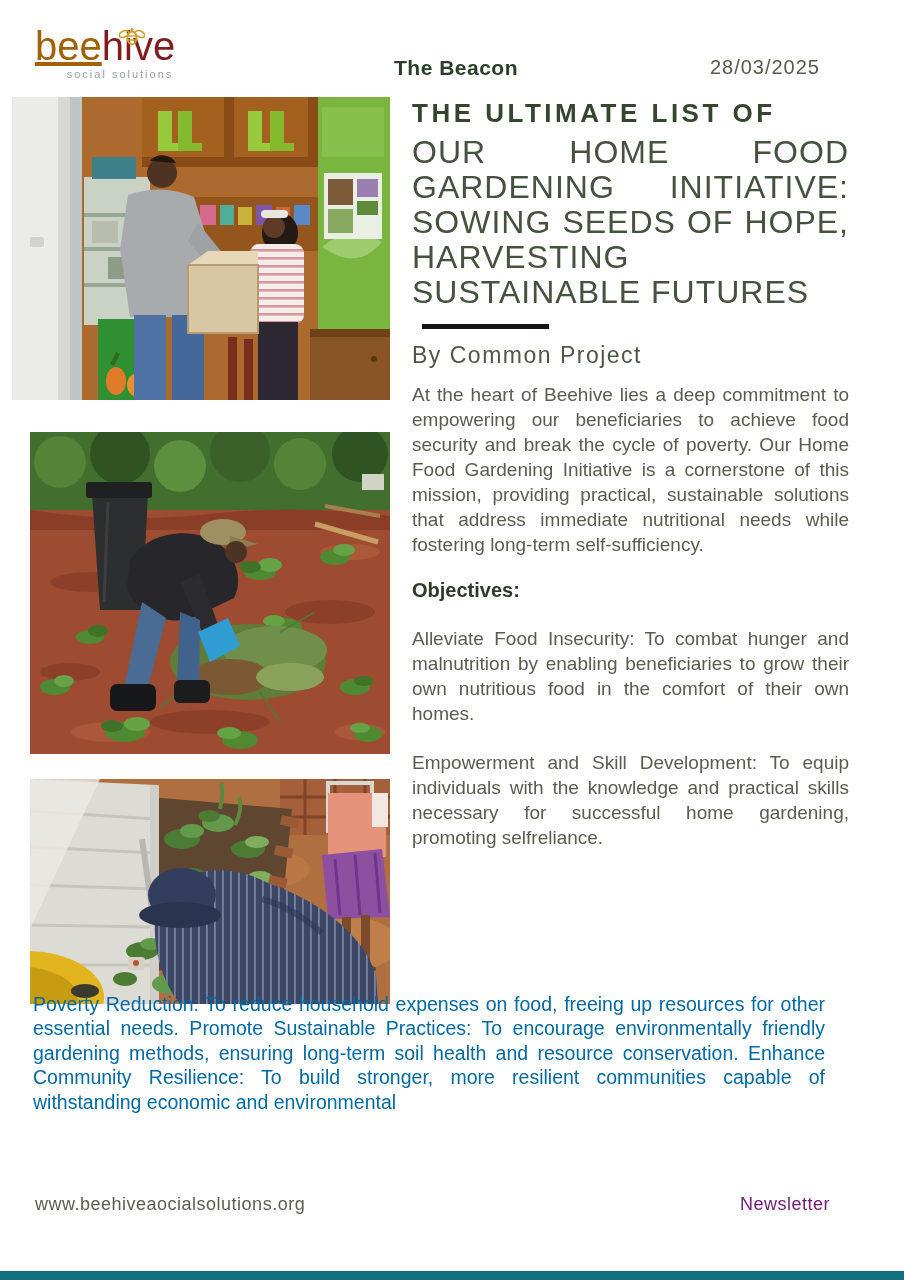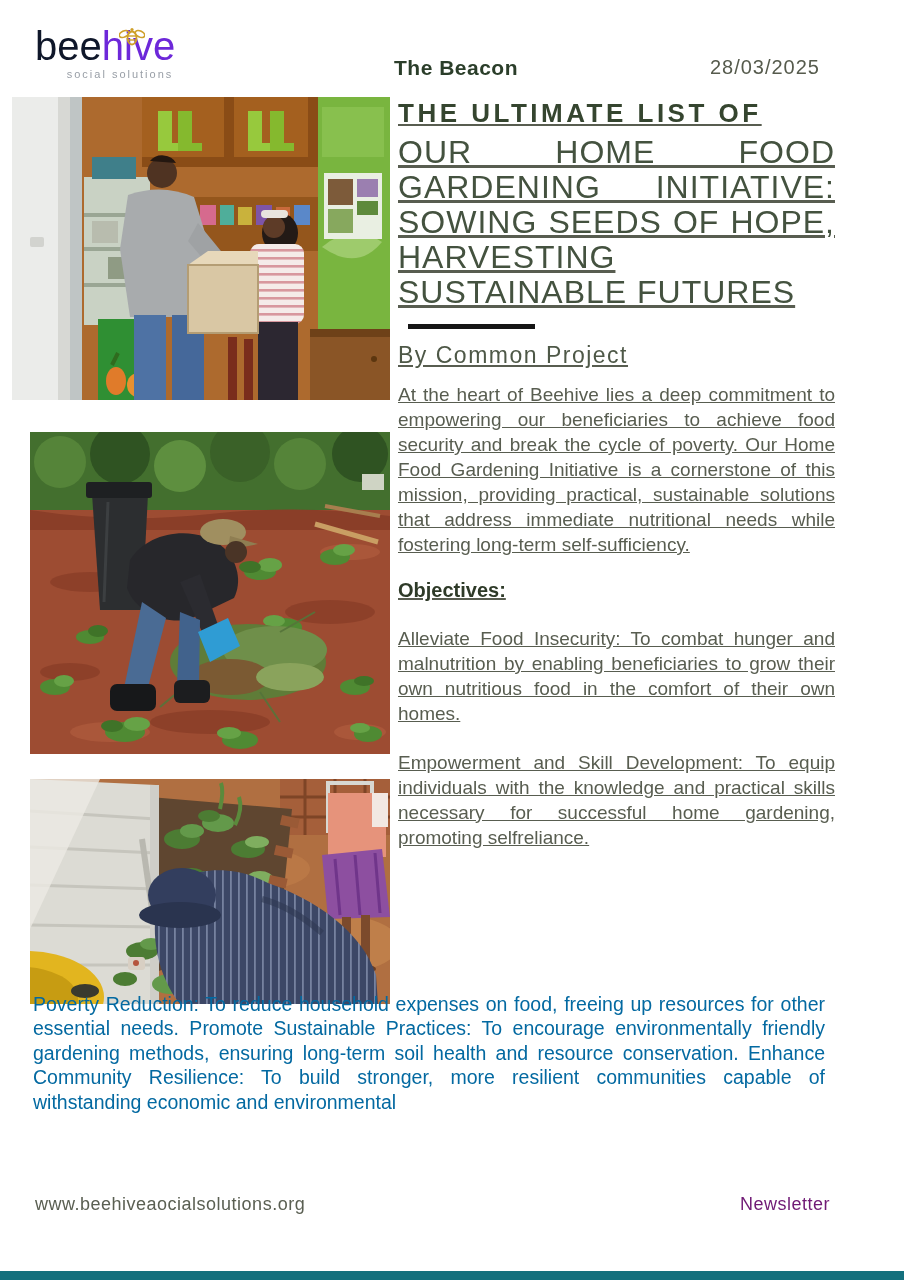--- a/index.html
+++ b/index.html
@@ -3,35 +3,35 @@
 <meta charset="utf-8">
 <style>
   html,body{margin:0;padding:0;background:#ffffff;}
   .page{
     position:relative;width:904px;height:1280px;overflow:hidden;background:#ffffff;
     font-family:"Liberation Sans","DejaVu Sans",sans-serif;color:#585d50;
   }
   
   .logo{position:absolute;left:35px;top:26px;width:170px;}
   .logo-word{font-size:40px;font-weight:400;letter-spacing:0;line-height:1;}
-  .logo-bee{color:#0f172a;}
-  .logo-hive{color:#6d28d9;}
+  .logo-bee{color:#a16207;text-decoration:underline;}
+  .logo-hive{color:#7f1d1d;}
   .logo-tagline{font-size:11px;color:#989ea6;letter-spacing:2px;text-align:center;margin-top:2px;}
   .bee-glyph{position:absolute;left:84px;top:-14px;width:26px;height:20px;}
   .header-title{position:absolute;left:8px;right:0;top:56px;text-align:center;
     font-size:21px;font-weight:bold;color:#2b3e2a;letter-spacing:.5px;}
   .header-date{position:absolute;right:84px;top:56px;font-size:20px;color:#565b4d;letter-spacing:1px;}
   
   .photo{position:absolute;overflow:hidden;}
   .photo svg{display:block;width:100%;height:100%;}
   .photo1{left:12px;top:97px;width:378px;height:303px;}
   .photo2{left:30px;top:432px;width:360px;height:322px;}
   .photo3{left:30px;top:779px;width:360px;height:225px;}
   
-  .right-col{position:absolute;left:398px;top:98px;width:437px;text-decoration:underline;}
+  .right-col{position:absolute;left:412px;top:98px;width:437px;}
   .kicker{font-size:26px;line-height:30px;font-weight:bold;color:#35452f;letter-spacing:3.5px;}
   .headline{font-size:32px;line-height:35px;font-weight:400;color:#44523f;letter-spacing:1px;
     text-align:justify;margin-top:7px;}
   .divider{width:127px;height:5px;background:#151515;margin:14px 0 0 10px;}
   .byline{font-size:23px;color:#4e5847;letter-spacing:1.5px;margin-top:13px;}
   .credit{font-size:23px;line-height:29px;color:#4e5847;letter-spacing:1.5px;margin-top:9px;}
   .sec-heading{font-size:20px;font-weight:bold;color:#2e3a28;margin-top:14px;}
   .para{font-size:19px;line-height:25px;color:#585d50;text-align:justify;margin-top:13px;}
   .para.gap{margin-top:24px;}
   .sec-heading.obj{margin-top:22px;}

